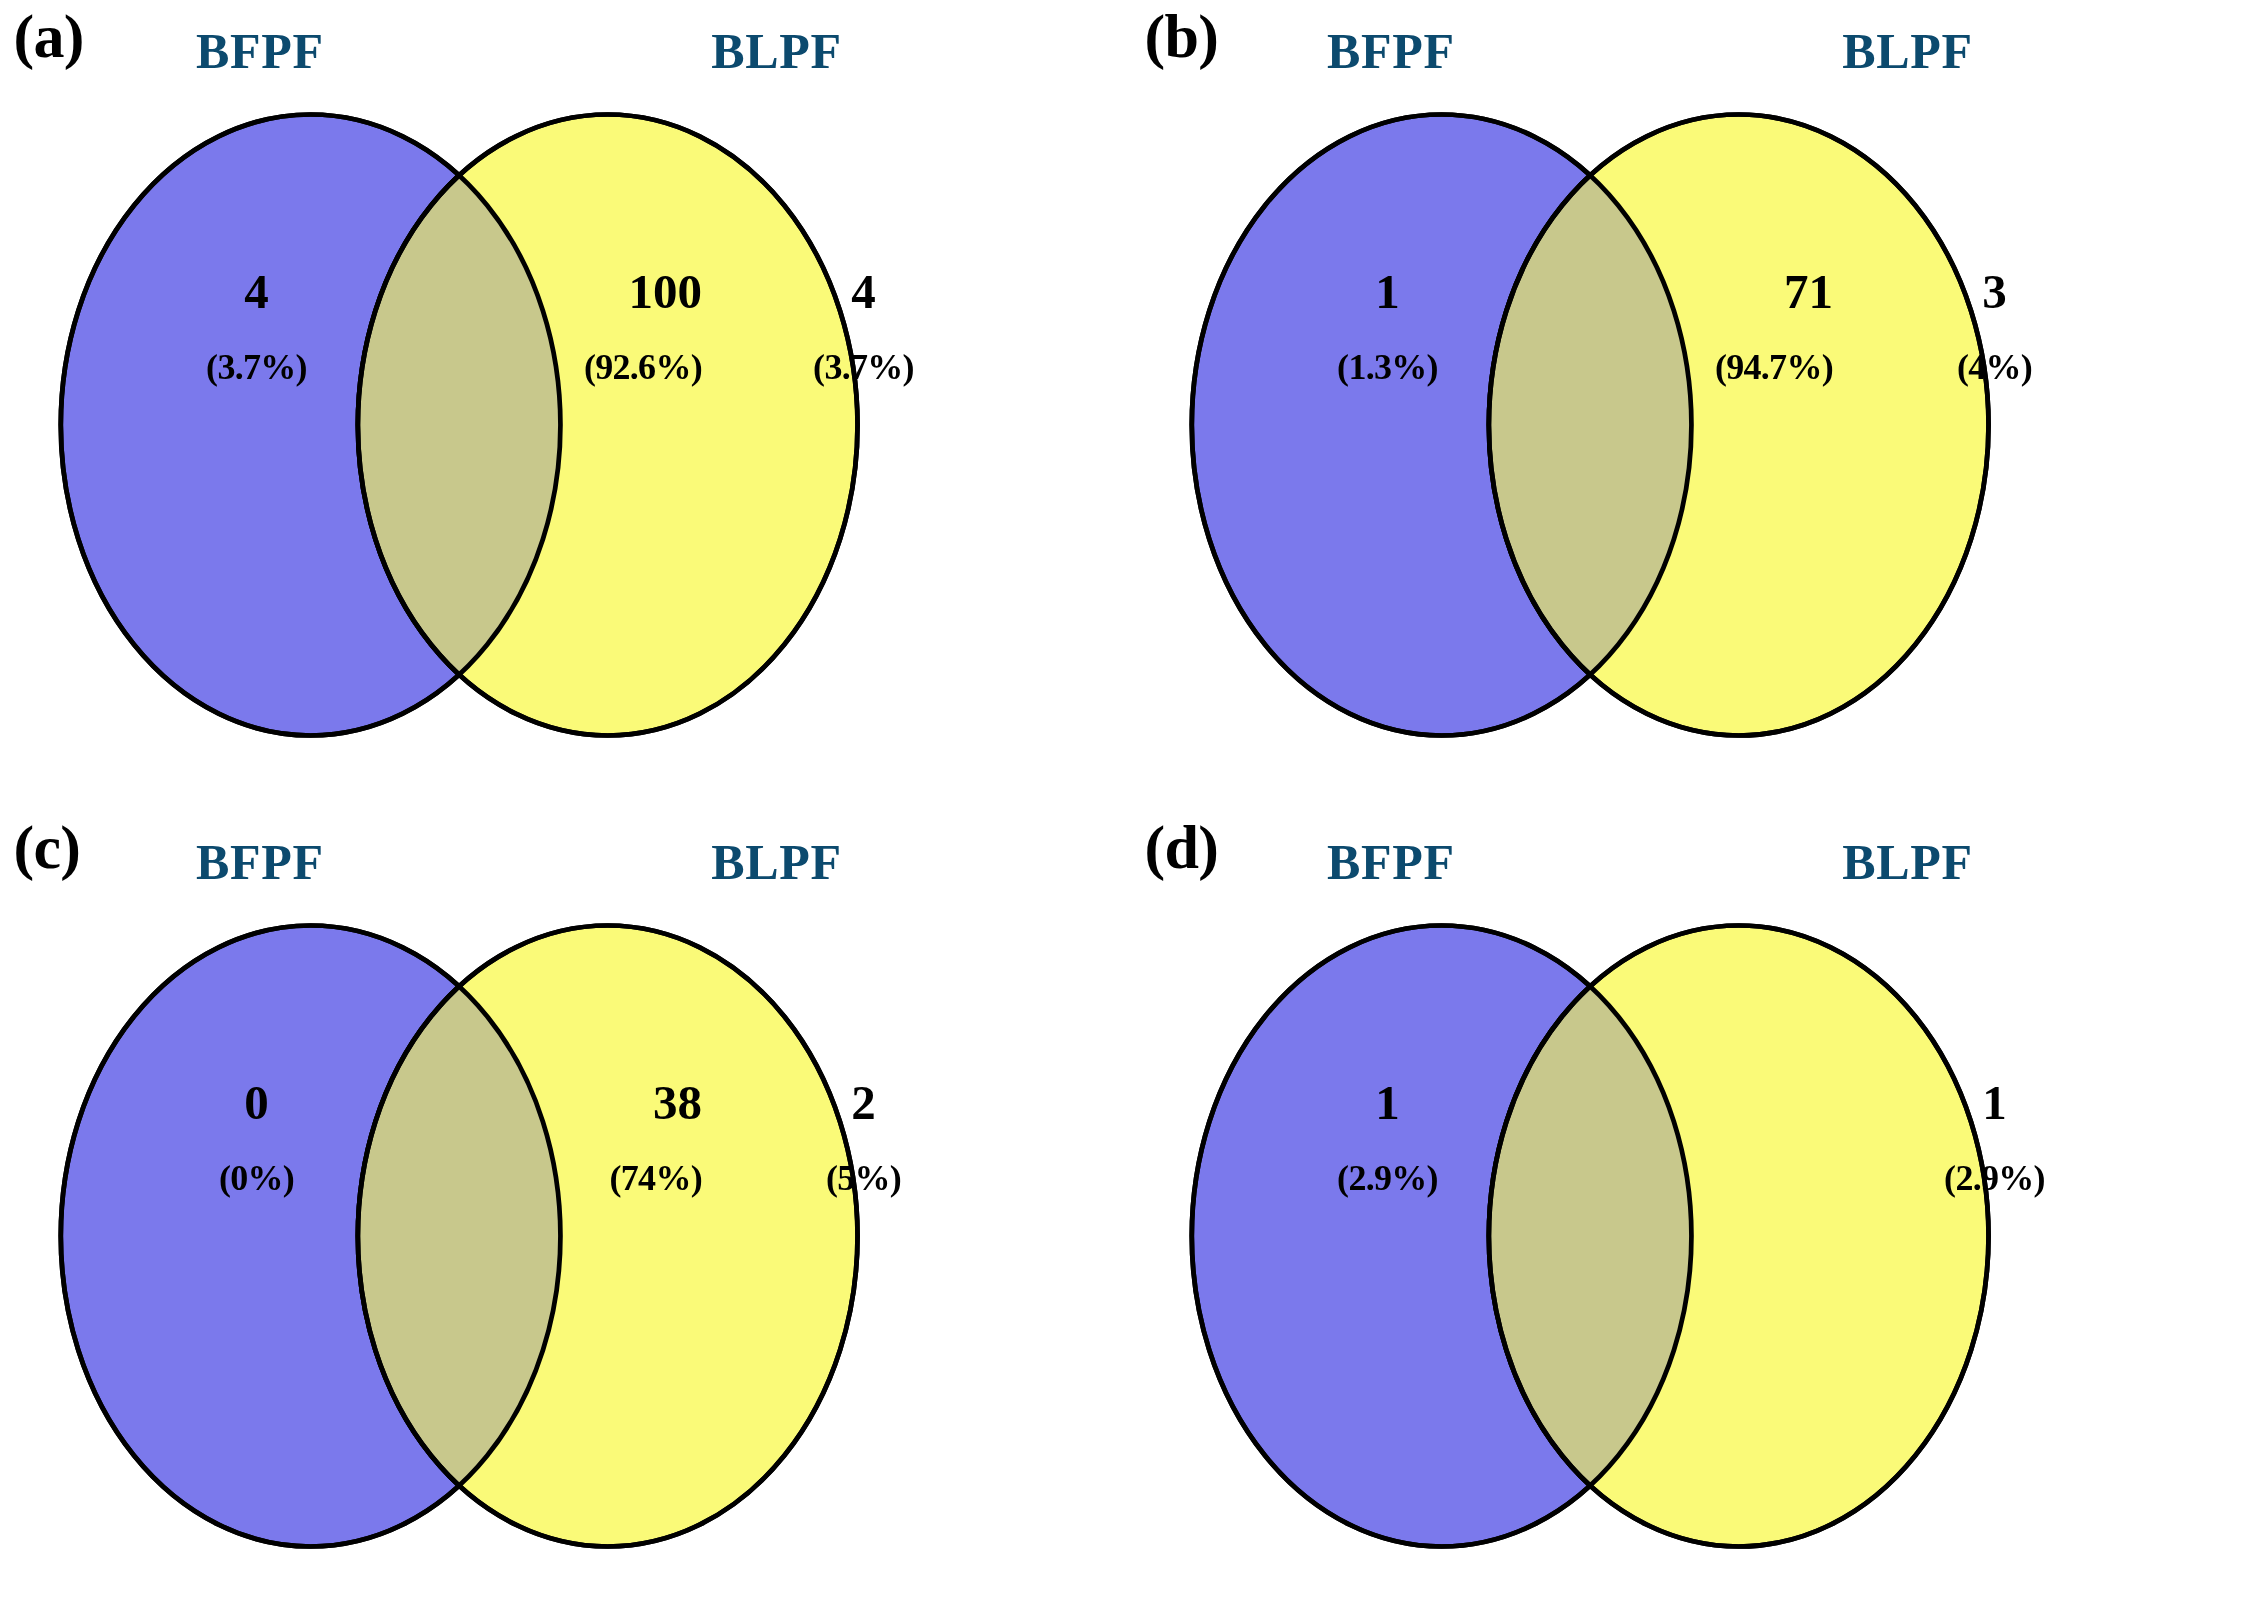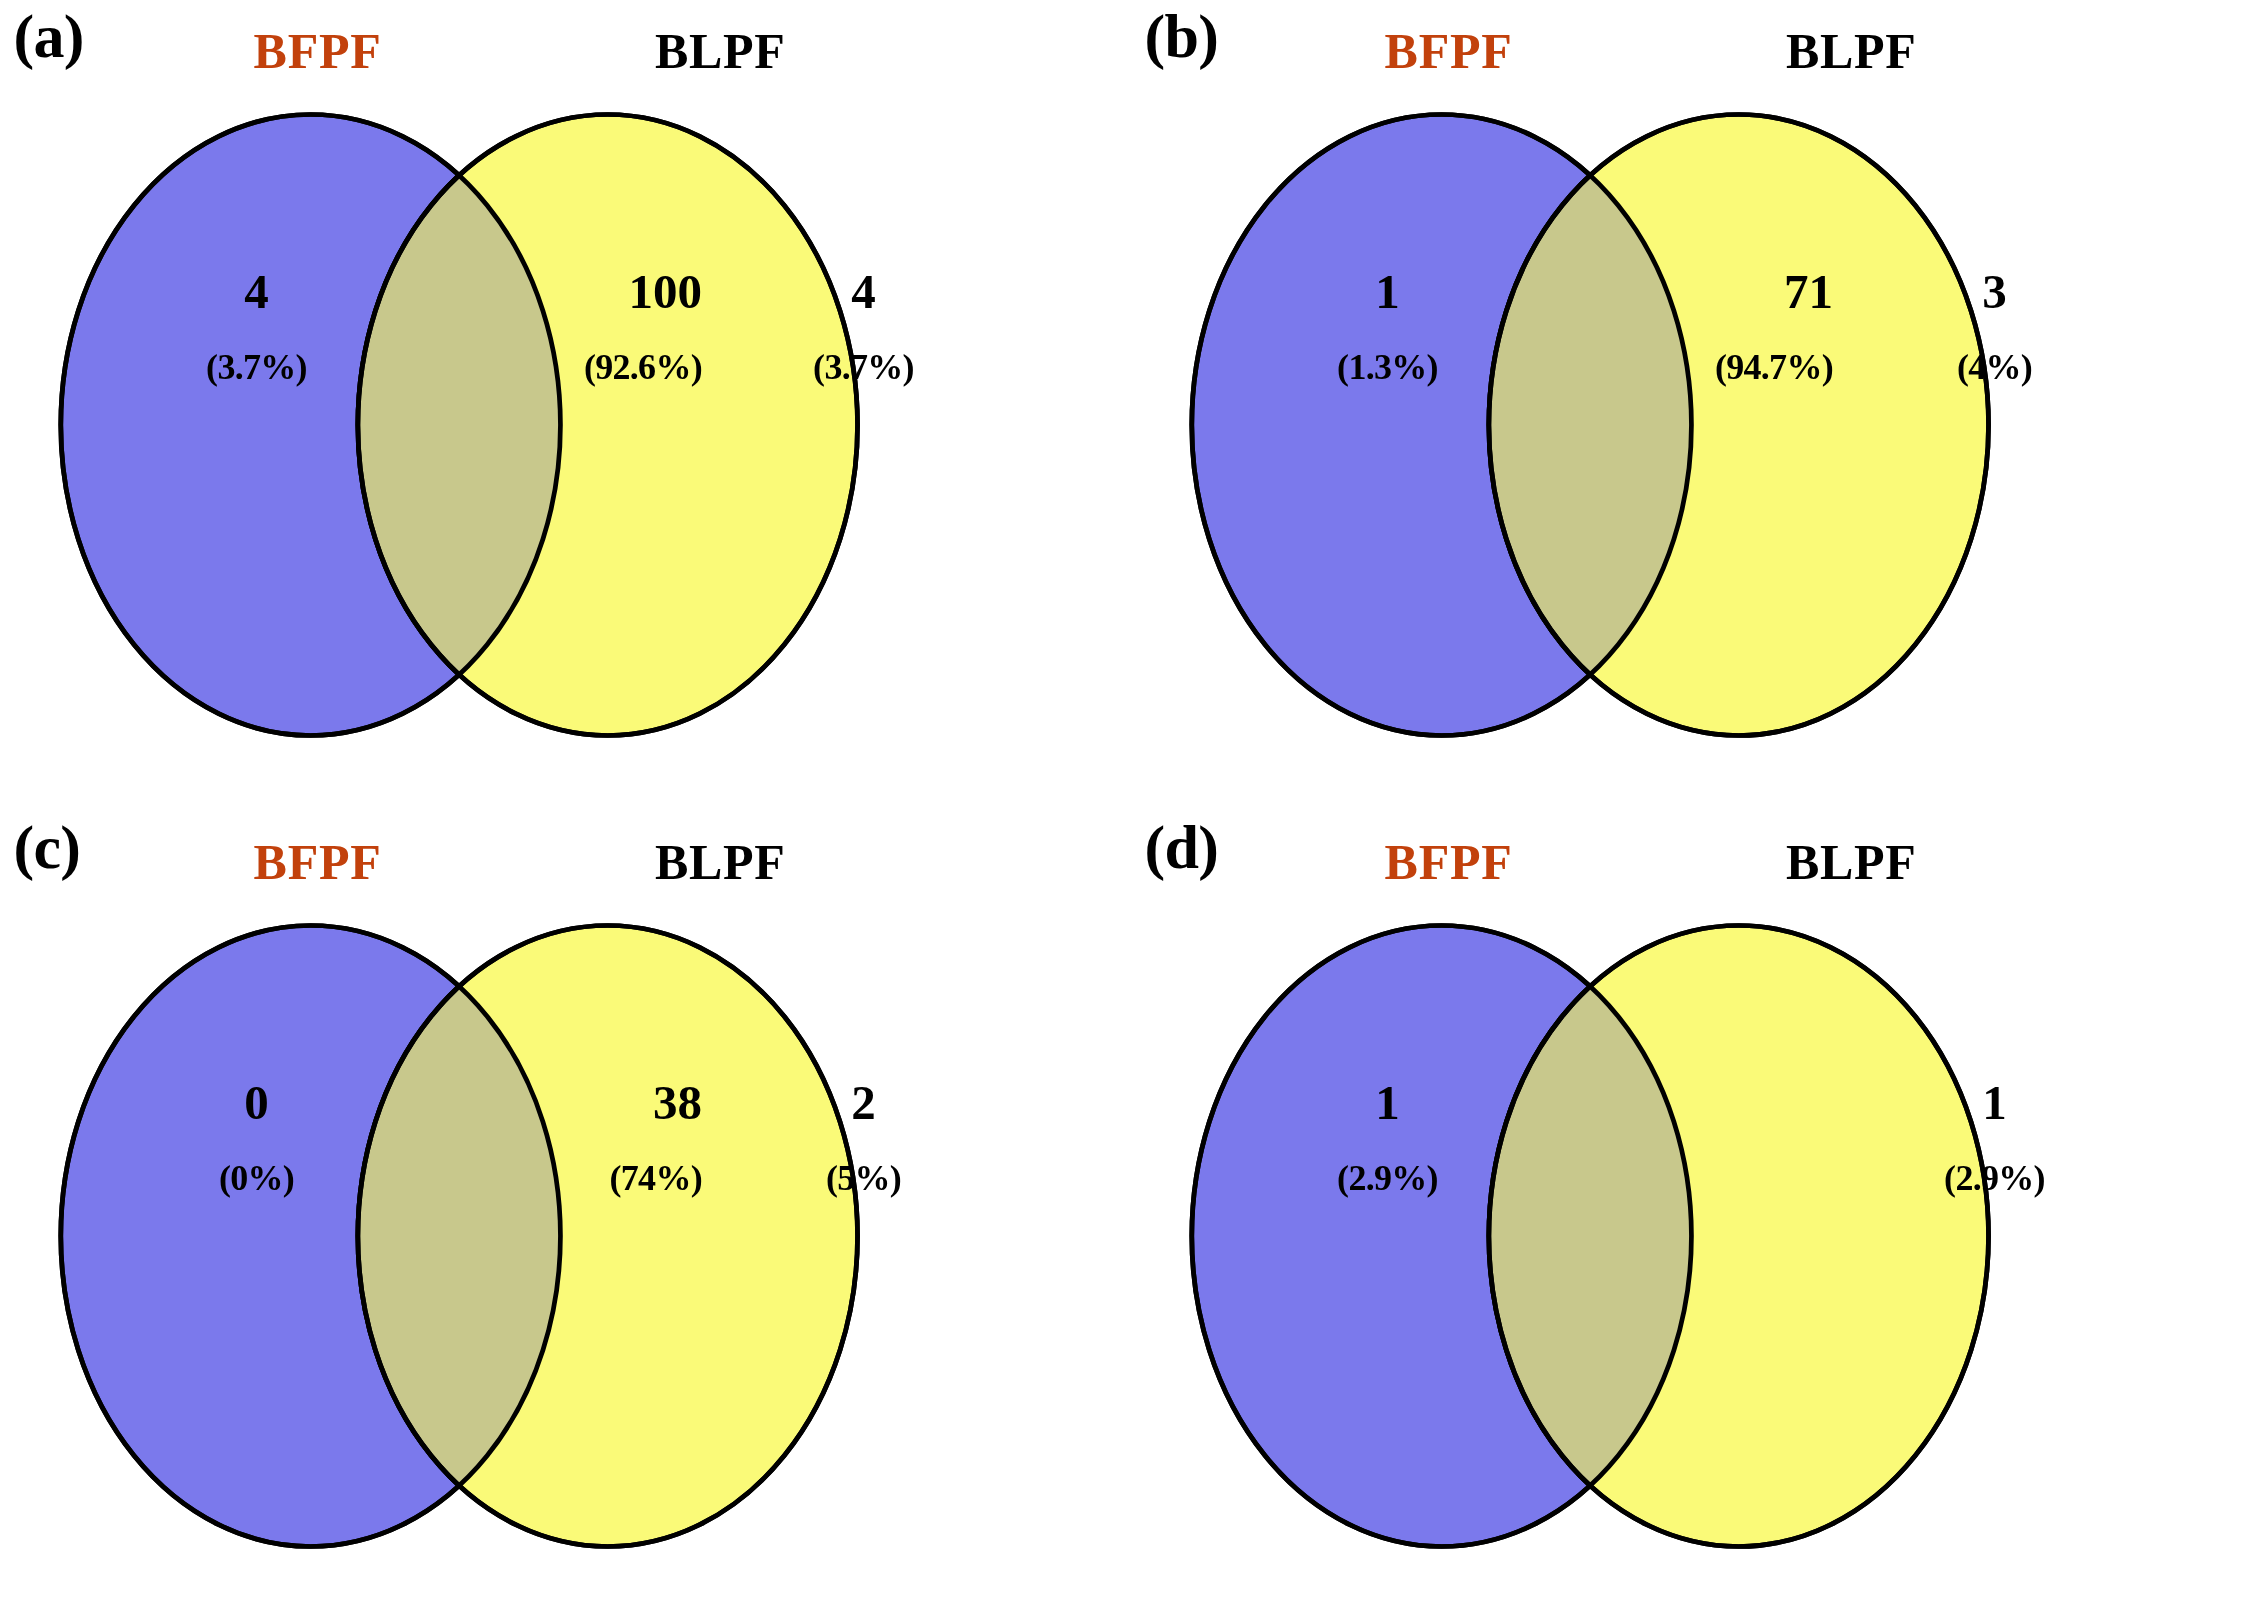--- a/index.html
+++ b/index.html
@@ -49,28 +49,28 @@
     font-size: 50px;
     font-weight: bold;
     font-family: "Liberation Serif", "DejaVu Serif", serif;
     line-height: 1;
     letter-spacing: 0.7px;
     white-space: nowrap;
   }
   .set-label-left {
     left: 196px;
     width: 243px;
-    text-align: center;
-    color: #c2410c;
+    text-align: left;
+    color: #0c4a6e;
   }
   .set-label-right {
     left: 655px;
     width: 243px;
-    text-align: left;
-    color: #000000;
+    text-align: center;
+    color: #0c4a6e;
   }
 
   .venn-svg {
     position: absolute;
     left: 0;
     top: 74px;
     width: 1131px;
     height: 702px;
     display: block;
   }

